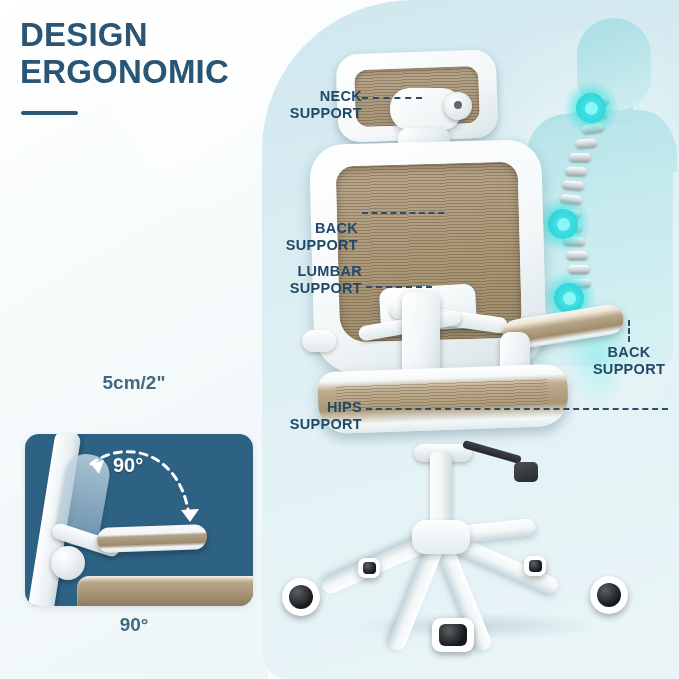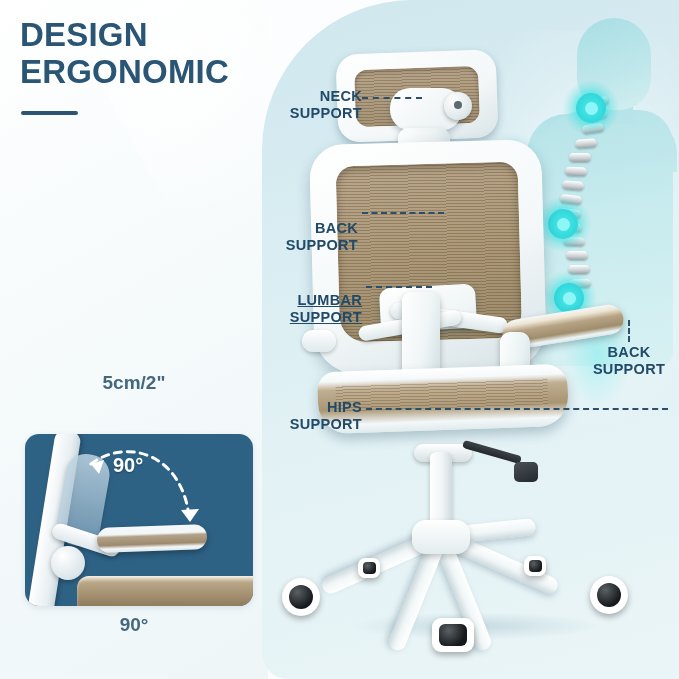--- a/index.html
+++ b/index.html
@@ -335,21 +335,21 @@
       <div>SUPPORT</div>
     </div>
     <div class="lead" style="left:100px;top:97px;width:60px;"></div>
 
     <div class="lbl r" style="left:-4px;top:220px;width:100px;">
       <div>BACK</div>
       <div>SUPPORT</div>
     </div>
     <div class="lead" style="left:100px;top:212px;width:82px;"></div>
 
-    <div class="lbl r" style="left:-14px;top:292px;width:114px;text-decoration:underline;">
+    <div class="lbl r" style="left:-14px;top:263px;width:114px;">
       <div>LUMBAR</div>
       <div>SUPPORT</div>
     </div>
     <div class="lead" style="left:104px;top:286px;width:66px;"></div>
 
     <div class="lbl r" style="left:-6px;top:399px;width:106px;">
       <div>HIPS</div>
       <div>SUPPORT</div>
     </div>
     <div class="lead" style="left:104px;top:408px;width:302px;"></div>

